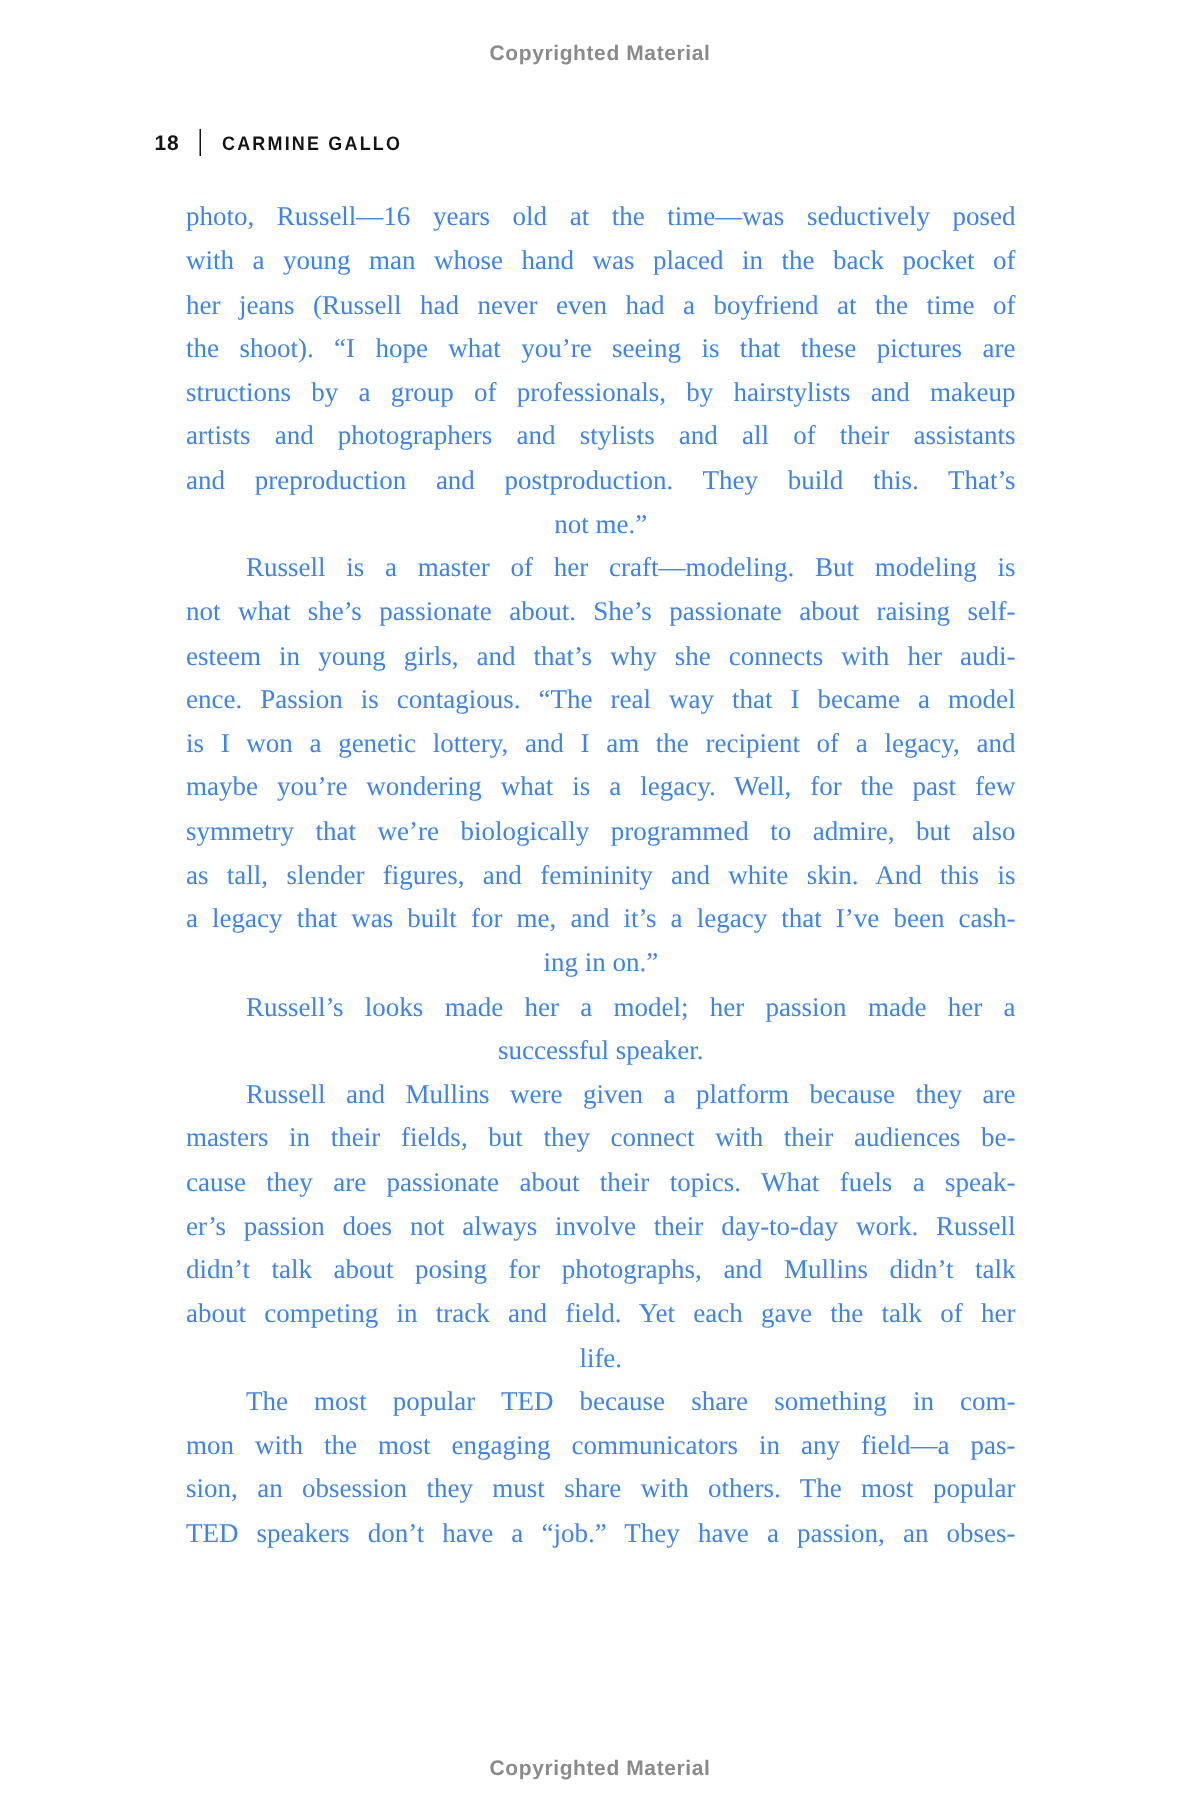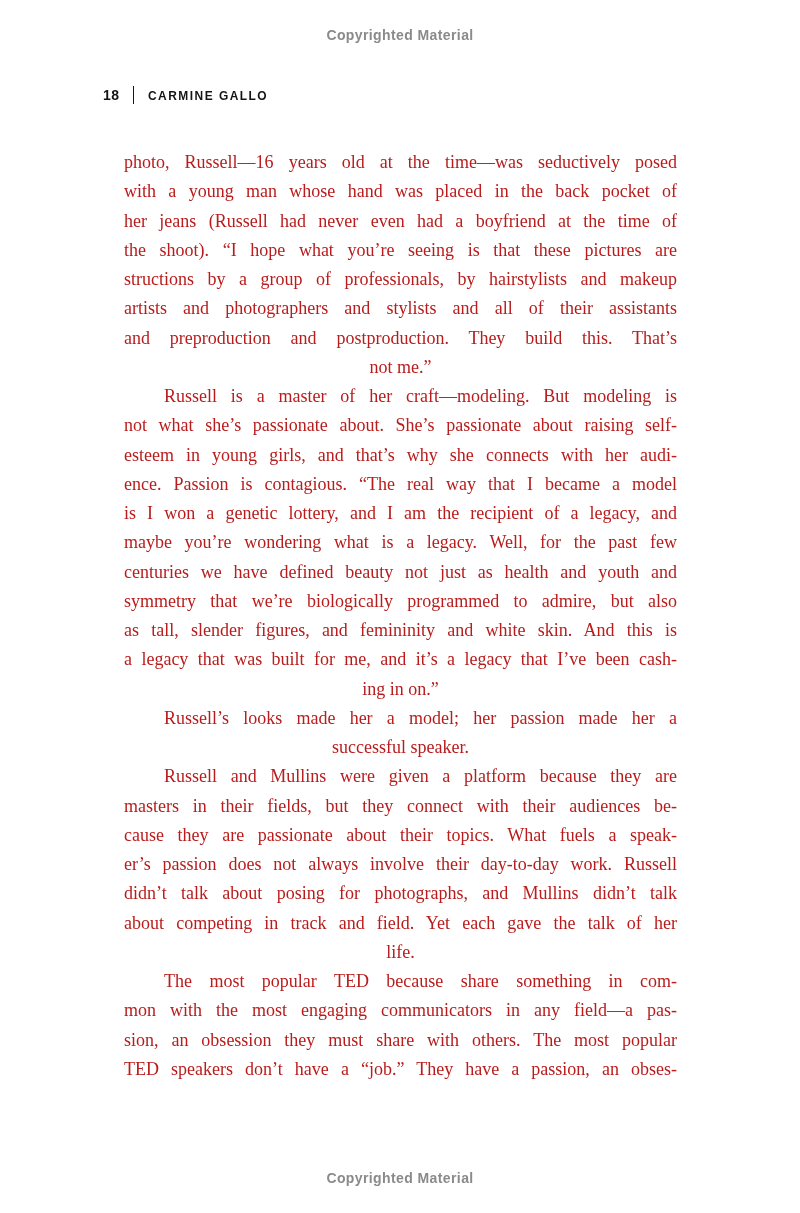--- a/index.html
+++ b/index.html
@@ -50,25 +50,25 @@
     margin: 0 14px 0 13px;
   }
   .running-head .author {
     font-size: 13px;
     letter-spacing: 1.6px;
     transform: scaleX(0.92);
     transform-origin: left center;
   }
   .body-text {
     position: absolute;
-    top: 148px;
+    top: 130px;
     left: 124px;
     width: 553px;
     font-size: 18px;
-    color: #b91c1c;
+    color: #3b82f6;
   }
   .line {
     line-height: 29.25px;
     height: 29.25px;
     text-align: center;
   }
   .line.just {
     text-align: justify;
     text-align-last: justify;
   }
@@ -96,21 +96,20 @@
       <div class="line just">structions by a group of professionals, by hairstylists and makeup</div>
       <div class="line just">artists and photographers and stylists and all of their assistants</div>
       <div class="line just">and preproduction and postproduction. They build this. That’s</div>
       <div class="line">not me.”</div>
       <div class="line indent just">Russell is a master of her craft—modeling. But modeling is</div>
       <div class="line just">not what she’s passionate about. She’s passionate about raising self-</div>
       <div class="line just">esteem in young girls, and that’s why she connects with her audi-</div>
       <div class="line just">ence. Passion is contagious. “The real way that I became a model</div>
       <div class="line just">is I won a genetic lottery, and I am the recipient of a legacy, and</div>
       <div class="line just">maybe you’re wondering what is a legacy. Well, for the past few</div>
-      <div class="line just">centuries we have defined beauty not just as health and youth and</div>
       <div class="line just">symmetry that we’re biologically programmed to admire, but also</div>
       <div class="line just">as tall, slender figures, and femininity and white skin. And this is</div>
       <div class="line just">a legacy that was built for me, and it’s a legacy that I’ve been cash-</div>
       <div class="line">ing in on.”</div>
       <div class="line indent just">Russell’s looks made her a model; her passion made her a</div>
       <div class="line">successful speaker.</div>
       <div class="line indent just">Russell and Mullins were given a platform because they are</div>
       <div class="line just">masters in their fields, but they connect with their audiences be-</div>
       <div class="line just">cause they are passionate about their topics. What fuels a speak-</div>
       <div class="line just">er’s passion does not always involve their day-to-day work. Russell</div>

